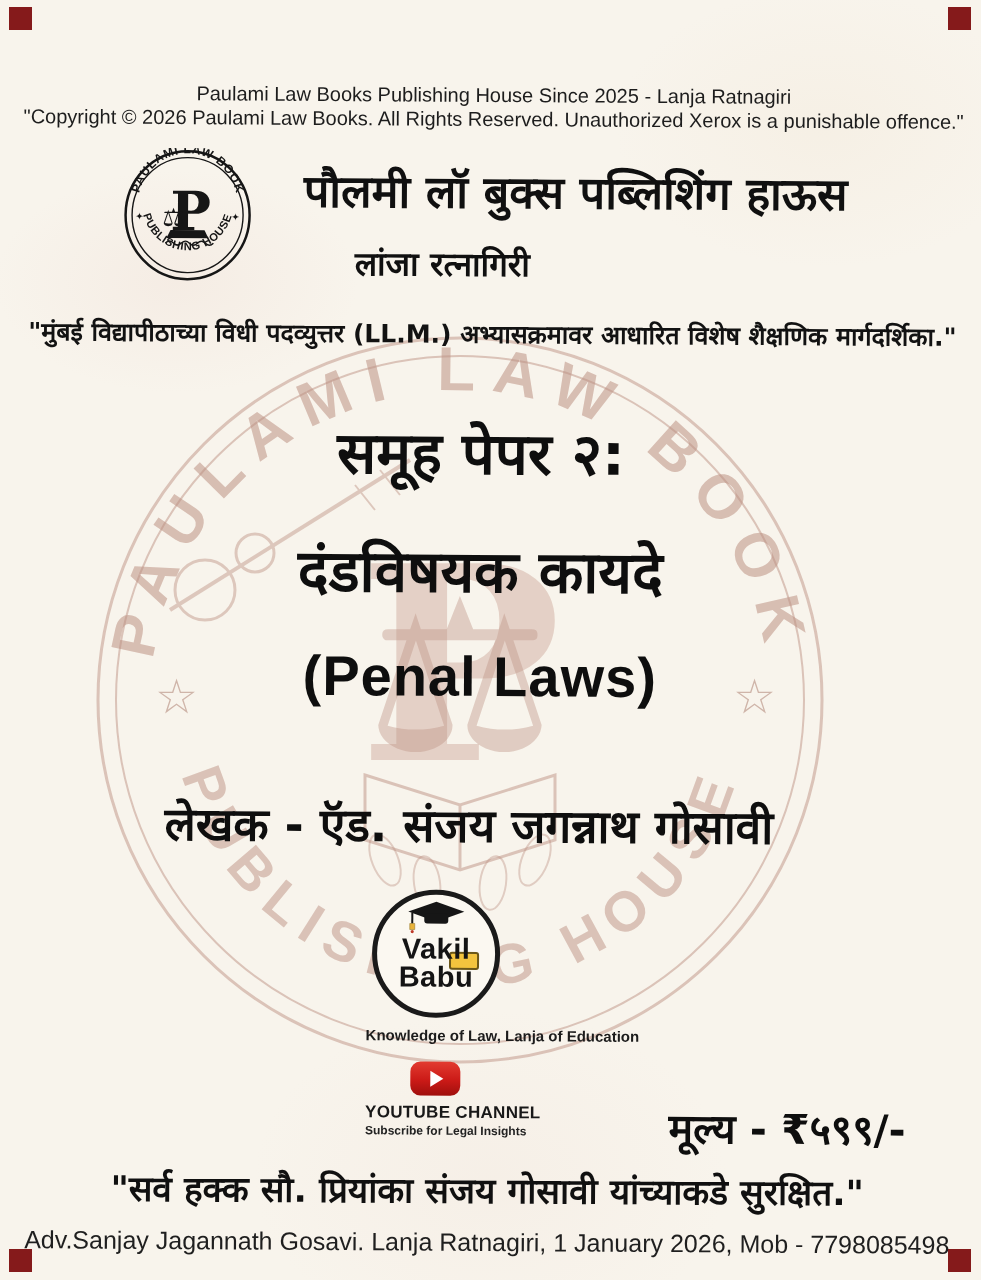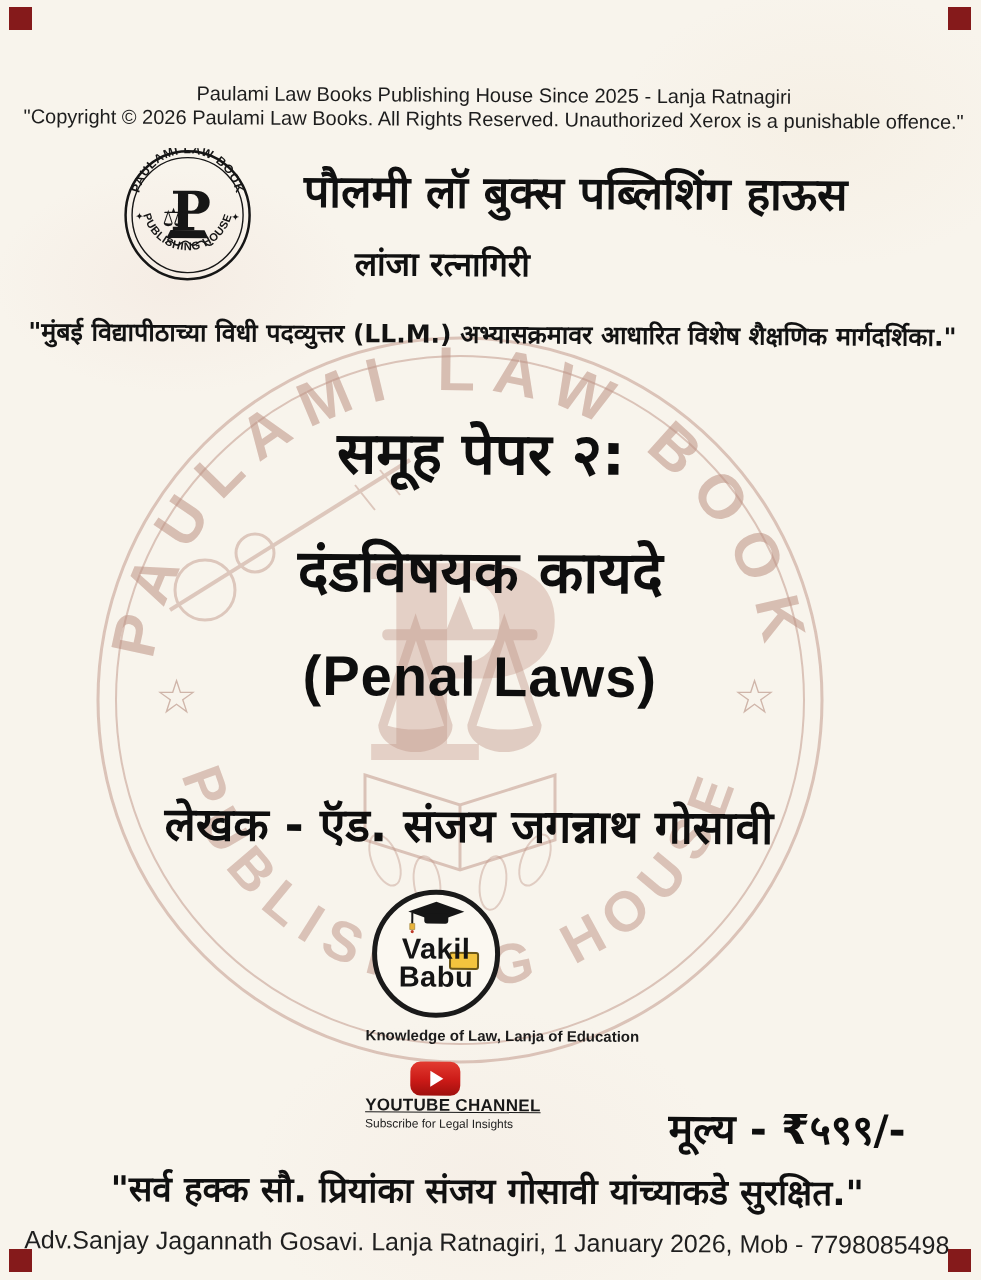--- a/index.html
+++ b/index.html
@@ -52,22 +52,22 @@
   .vb-book{position:absolute;z-index:0;right:16px;top:57px;width:26px;height:14px;background:#f3c43e;
     border:2px solid #6b5718;border-radius:3px;}
   .vb-slogan{margin-top:9px;font-size:15px;font-weight:700;color:#1c1c1c;white-space:nowrap;}
 
   .yt-wrap{position:absolute;left:368px;top:1062px;width:140px;text-align:center;}
   .yt-icon{position:relative;width:50px;height:34px;margin:0 auto;border-radius:10px;
     background:linear-gradient(180deg,#e23b30 0%,#cb1a17 55%,#9f0f0d 100%);
     display:flex;align-items:center;justify-content:center;}
   .yt-play{width:0;height:0;border-top:8px solid transparent;border-bottom:8px solid transparent;
     border-left:13px solid #ffffff;margin-left:3px;}
-  .yt-title{font-size:17px;font-weight:800;color:#181818;letter-spacing:.3px;white-space:nowrap;text-decoration:underline;}
-  .yt-sub{margin-top:1px;font-size:12px;font-weight:400;color:#222222;white-space:nowrap;}
+  .yt-title{margin-top:7px;font-size:17px;font-weight:800;color:#181818;letter-spacing:.3px;white-space:nowrap;}
+  .yt-sub{margin-top:1px;font-size:12px;font-weight:700;color:#222222;white-space:nowrap;}
 
   .price{position:absolute;left:620px;top:1098px;width:340px;text-align:center;
     font-size:41px;font-weight:700;color:#0e0e0e;}
 
   .rights{position:absolute;top:1166px;left:0;width:100%;text-align:center;
     font-size:35px;font-weight:700;color:#101010;}
   .footer{position:absolute;top:1228px;left:0;width:100%;text-align:center;
     font-size:25px;color:#1f1f1f;}
 </style>
 </head>

